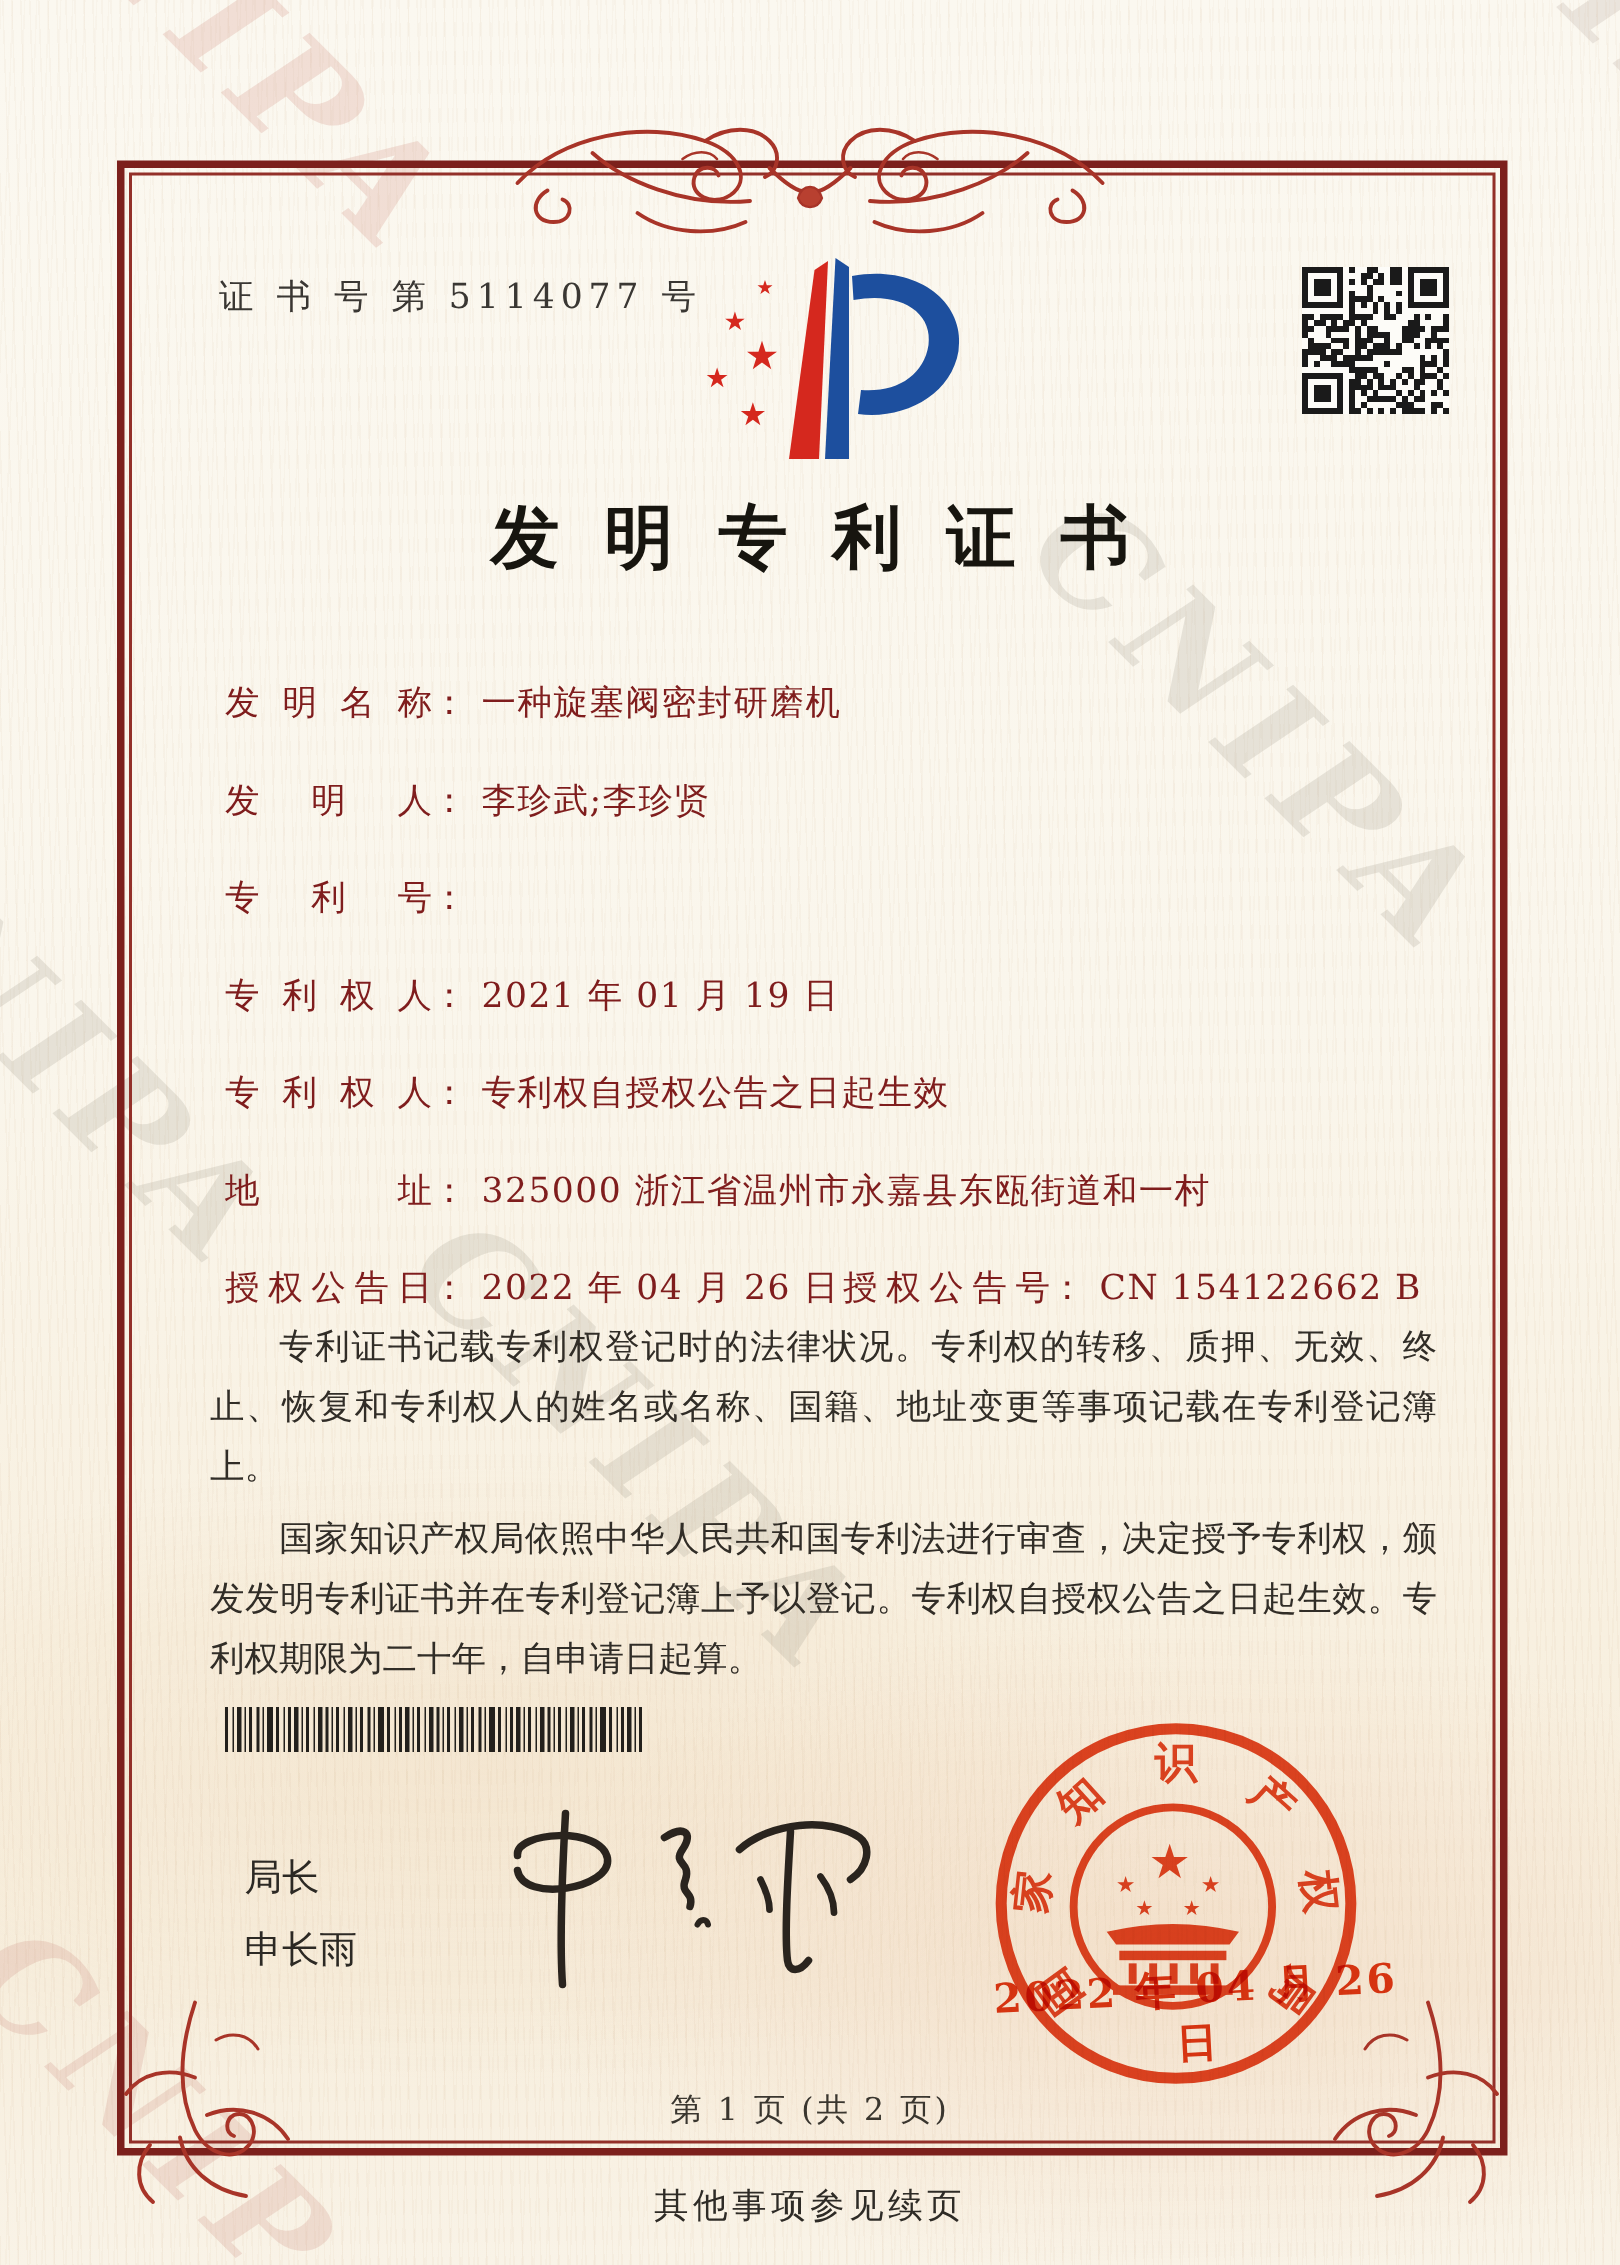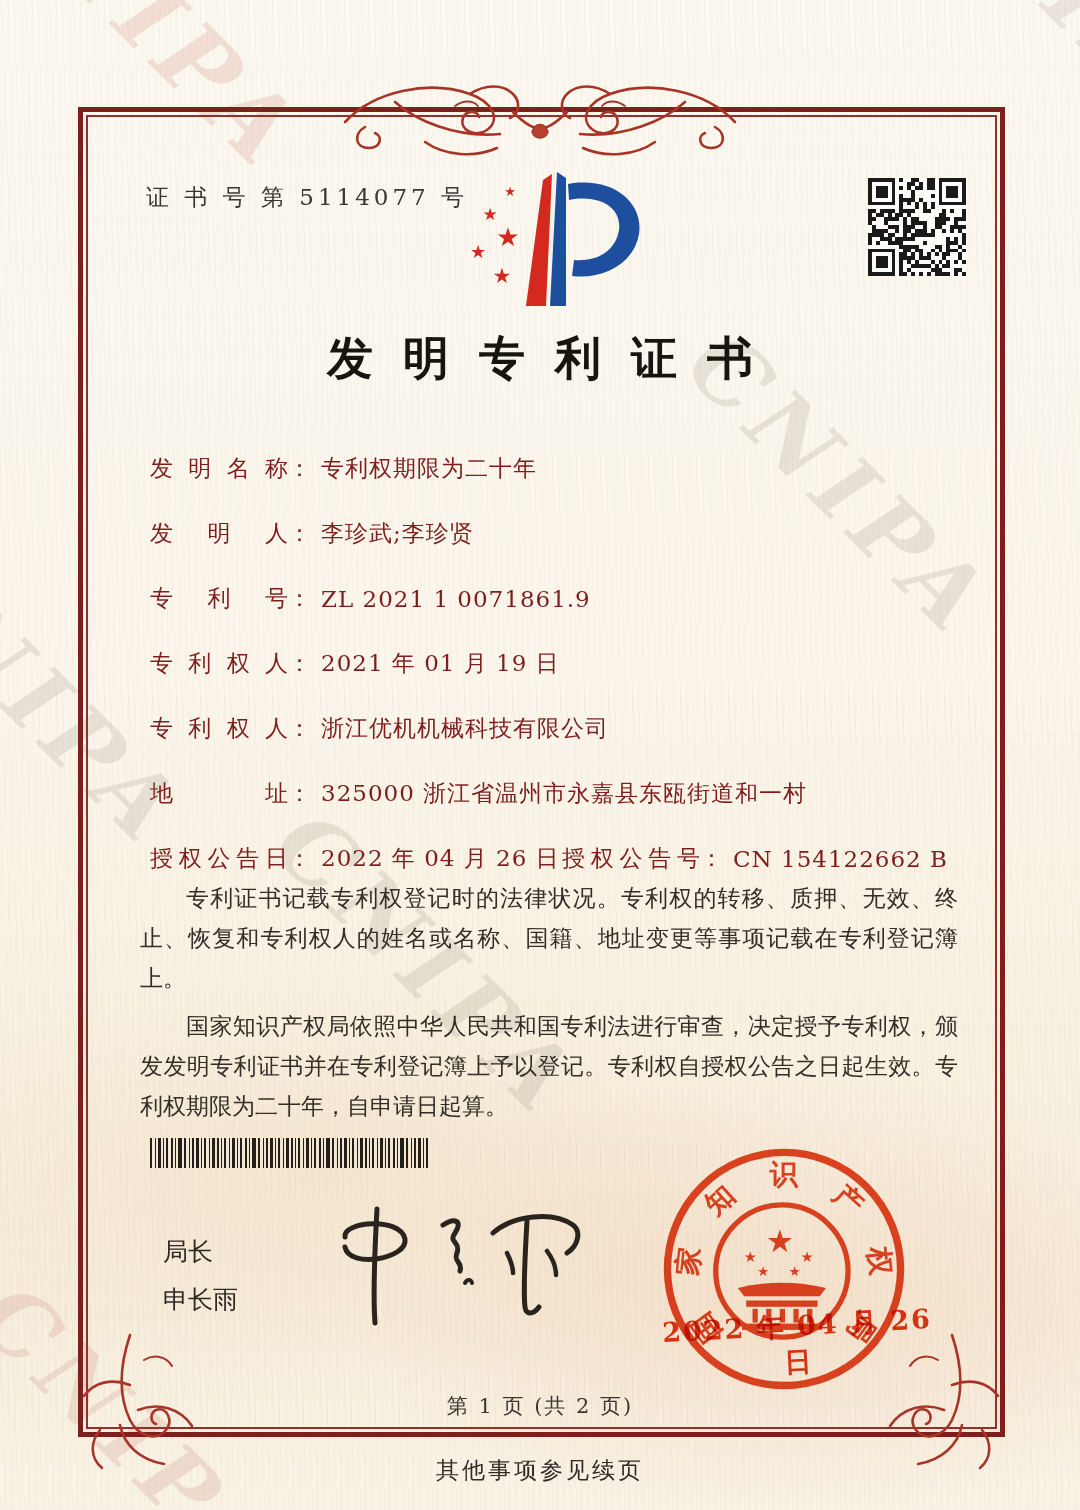--- a/index.html
+++ b/index.html
@@ -385,41 +385,40 @@
       <rect x="22" y="24" width="1" height="1" fill="#1a1a1a"></rect>
       <rect x="24" y="24" width="1" height="1" fill="#1a1a1a"></rect>
     </svg></div>
 
 <div class="title">发明专利证书</div>
 
 <div class="fields">
   <div class="field-row">
     <span class="field-label">发明名称</span>
       <span class="field-colon">：</span>
-    <span class="field-value">专利权期限为二十年</span>
+    <span class="field-value">一种旋塞阀密封研磨机</span>
   </div>
   <div class="field-row">
     <span class="field-label">发明人</span>
       <span class="field-colon">：</span>
     <span class="field-value">李珍武;李珍贤</span>
   </div>
   <div class="field-row">
     <span class="field-label">专利号</span>
       <span class="field-colon">：</span>
-    <span class="field-value">ZL 2021 1 0071861.9</span>
   </div>
   <div class="field-row">
     <span class="field-label">专利权人</span>
       <span class="field-colon">：</span>
     <span class="field-value">2021 年 01 月 19 日</span>
   </div>
   <div class="field-row">
     <span class="field-label">专利权人</span>
       <span class="field-colon">：</span>
-    <span class="field-value">浙江优机机械科技有限公司</span>
+    <span class="field-value">专利权自授权公告之日起生效</span>
   </div>
   <div class="field-row">
     <span class="field-label">地址</span>
       <span class="field-colon">：</span>
     <span class="field-value">325000 浙江省温州市永嘉县东瓯街道和一村</span>
   </div>
   <div class="field-row">
     <span class="field-pair first">
       <span class="field-label">授权公告日</span>
         <span class="field-colon">：</span>

